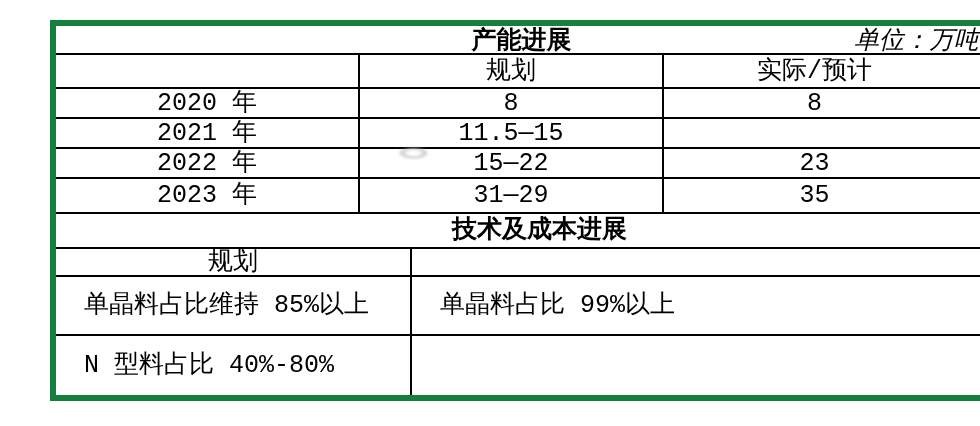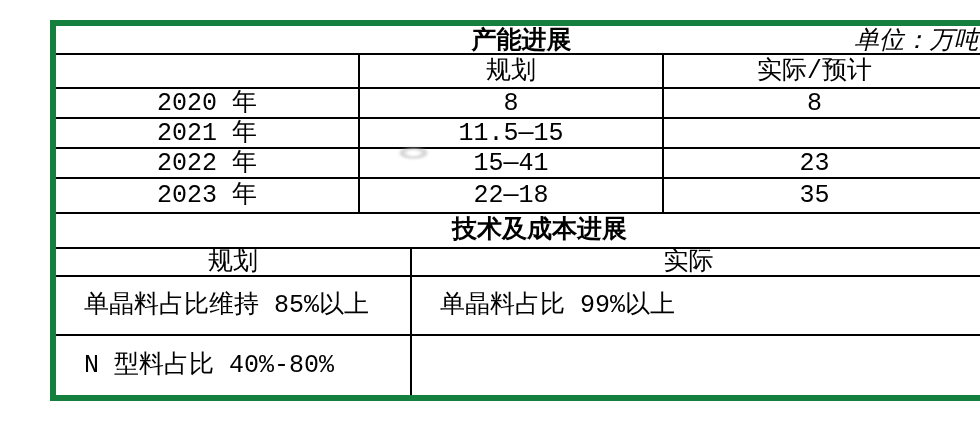--- a/index.html
+++ b/index.html
@@ -117,37 +117,36 @@
     <div class="cell cap-c3">8</div>
   </div>
 
   <div class="row h-year">
     <div class="cell cap-c1 b-r">2021 年</div>
     <div class="cell cap-c2 b-r">11.5—15</div>
   </div>
 
   <div class="row h-year">
     <div class="cell cap-c1 b-r">2022 年</div>
-    <div class="cell cap-c2 b-r">15—41</div>
+    <div class="cell cap-c2 b-r">15—22</div>
     <div class="cell cap-c3">23</div>
   </div>
 
   <div class="row h-year-tall">
     <div class="cell cap-c1 b-r">2023 年</div>
-    <div class="cell cap-c2 b-r">22—18</div>
+    <div class="cell cap-c2 b-r">31—29</div>
     <div class="cell cap-c3">35</div>
   </div>
 
   <div class="row h-tech-title">
     <div class="cell tech-title-cell">技术及成本进展</div>
   </div>
 
   <div class="row h-tech-cols">
     <div class="cell tech-c1 b-r">规划</div>
-    <div class="cell tech-c2">实际</div>
   </div>
 
   <div class="row h-tech-row">
     <div class="cell tech-c1 b-r left">单晶料占比维持 85%以上</div>
     <div class="cell tech-c2 left">单晶料占比 99%以上</div>
   </div>
 
   <div class="row h-tech-row last">
     <div class="cell tech-c1 b-r left">N 型料占比 40%-80%</div>
   </div>

